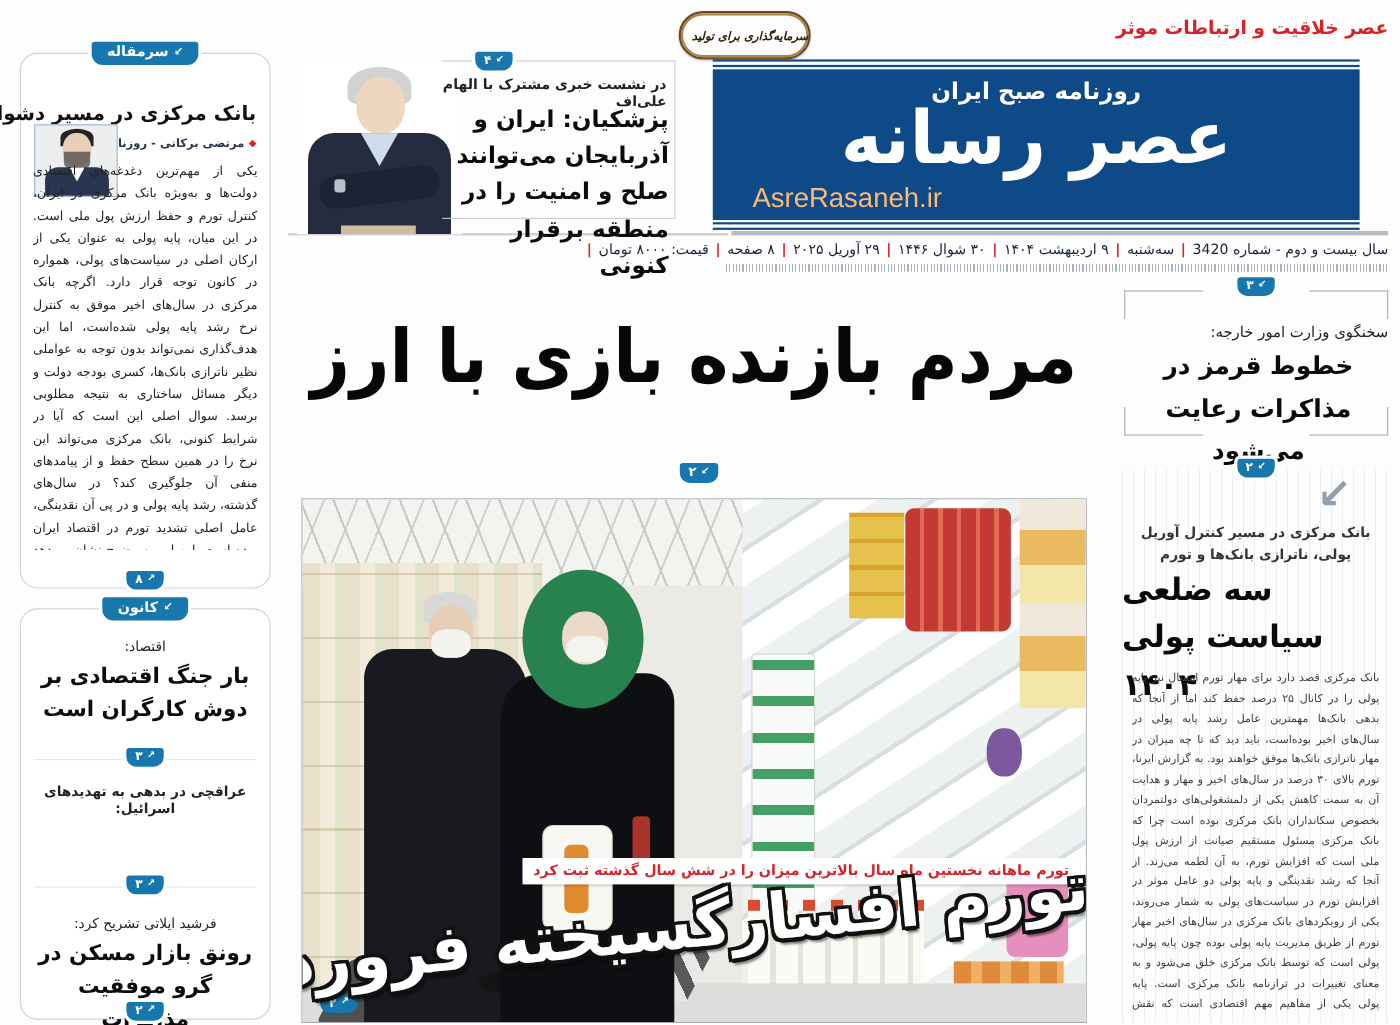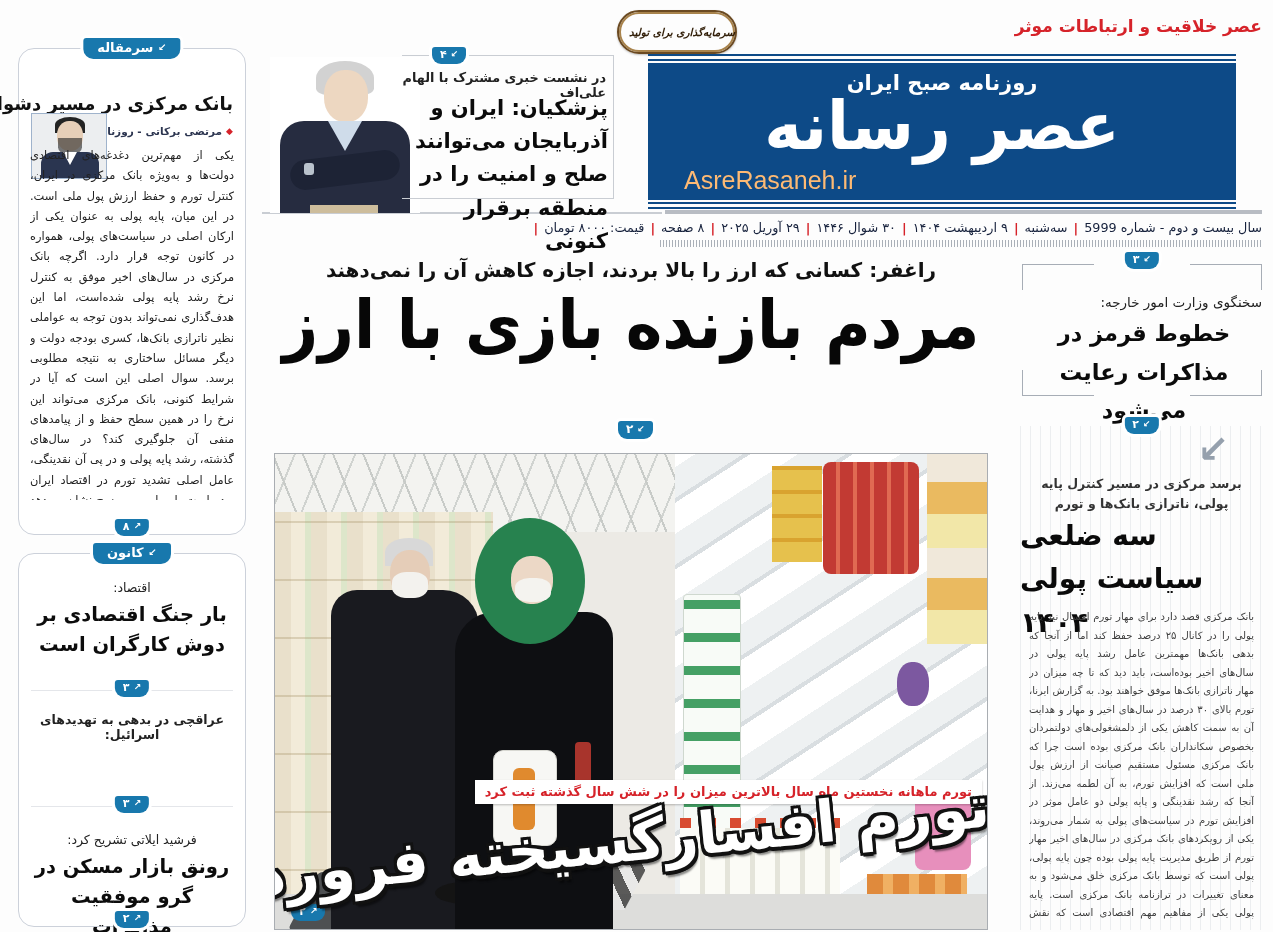--- a/index.html
+++ b/index.html
@@ -172,21 +172,21 @@
   <div class="rule-double rule-top"></div>
   <div class="masthead">
     <div class="mh-kicker">روزنامه صبح ایران</div>
     <div class="mh-title">عصر رسانه</div>
     <div class="mh-url">AsreRasaneh.ir</div>
   </div>
   <div class="rule-double rule-bottom"></div>
 
   <div class="grey-bar"></div>
   <div class="dateline">
-    <span class="dl-item">سال بیست و دوم - شماره 5999</span>
+    <span class="dl-item">سال بیست و دوم - شماره 3420</span>
     <span class="dl-item">سه‌شنبه</span>
     <span class="dl-item">۹ اردیبهشت ۱۴۰۴</span>
     <span class="dl-item">۳۰ شوال ۱۴۴۶</span>
     <span class="dl-item">۲۹ آوریل ۲۰۲۵</span>
     <span class="dl-item">۸ صفحه</span>
     <span class="dl-item">قیمت: ۸۰۰۰ تومان</span>
   </div>
   <div class="hatch"></div>
   <div class="center-line"></div>
 
@@ -259,21 +259,20 @@
     <div class="pz-pants"></div>
   </div>
   <div class="ts-frame"></div>
   <div class="pbadge" style="left:432px; top:47px;">
     <span>۴</span>
     <span class="arr">↙</span>
   </div>
   <div class="ts-kicker">در نشست خبری مشترک با الهام علی‌اف</div>
   <div class="ts-title">پزشکیان: ایران و آذربایجان می‌توانند صلح و امنیت را در منطقه برقرار کنونی</div>
 
-  <div class="ms-kicker">راغفر: کسانی که ارز را بالا بردند، اجازه کاهش آن را نمی‌دهند</div>
   <div class="ms-title">مردم بازنده بازی با ارز</div>
   <div class="pbadge" style="left:618px; top:421px; font-size:12px;">
     <span>۲</span>
     <span class="arr">↙</span>
   </div>
 
   <div class="market">
     <div class="mk-ceiling"></div>
     <div class="mk-left"></div>
     <div class="mk-right"></div>
@@ -321,21 +320,21 @@
     <div class="fm-kicker">سخنگوی وزارت امور خارجه:</div>
     <div class="fm-title">خطوط قرمز در مذاکرات رعایت می‌شود</div>
   </div>
 
   <div class="policy">
     <div class="pbadge center-x" style="top:-9px;">
       <span>۲</span>
       <span class="arr">↙</span>
     </div>
     <div class="corner-arrow">↙</div>
-    <div class="po-kicker">برسد مرکزی در مسیر کنترل پایه پولی، ناترازی بانک‌ها و تورم</div>
+    <div class="po-kicker">بانک مرکزی در مسیر کنترل آوریل پولی، ناترازی بانک‌ها و تورم</div>
     <div class="po-title">
       <div>سه ضلعی</div>
       <div>سیاست پولی ۱۴۰۴</div>
     </div>
     <div class="po-body">بانک مرکزی قصد دارد برای مهار تورم امسال نیز پایه پولی را در کانال ۲۵ درصد حفظ کند اما از آنجا که بدهی بانک‌ها مهمترین عامل رشد پایه پولی در سال‌های اخیر بوده‌است، باید دید که تا چه میزان در مهار ناترازی بانک‌ها موفق خواهند بود. به گزارش ایرنا، تورم بالای ۳۰ درصد در سال‌های اخیر و مهار و هدایت آن به سمت کاهش یکی از دلمشغولی‌های دولتمردان بخصوص سکانداران بانک مرکزی بوده است چرا که بانک مرکزی مسئول مستقیم صیانت از ارزش پول ملی است که افزایش تورم، به آن لطمه می‌زند. از آنجا که رشد نقدینگی و پایه پولی دو عامل موثر در افزایش تورم در سیاست‌های پولی به شمار می‌روند، یکی از رویکردهای بانک مرکزی در سال‌های اخیر مهار تورم از طریق مدیریت پایه پولی بوده چون پایه پولی، پولی است که توسط بانک مرکزی خلق می‌شود و به معنای تغییرات در ترازنامه بانک مرکزی است. پایه پولی یکی از مفاهیم مهم اقتصادی است که نقش مهمی در کنترل و مدیریت سیاست‌های پولی و اقتصادی دارد زیرا به معنای پولی است که توسط بانک مرکزی تامین و خلق می‌شود. اقتصاددانان پایه پولی را تعیین کننده ارزش پول ملی و اساس اعتبار و اعتماد به اقتصاد یک کشور می‌دانند زیرا نقش مهمی در سیاست‌های مالی بخصوص تورم، نرخ سود و سایر شاخص‌های کلان اقتصادی دارد.</div>
   </div>
 
 </div>
 
 </body></html>

